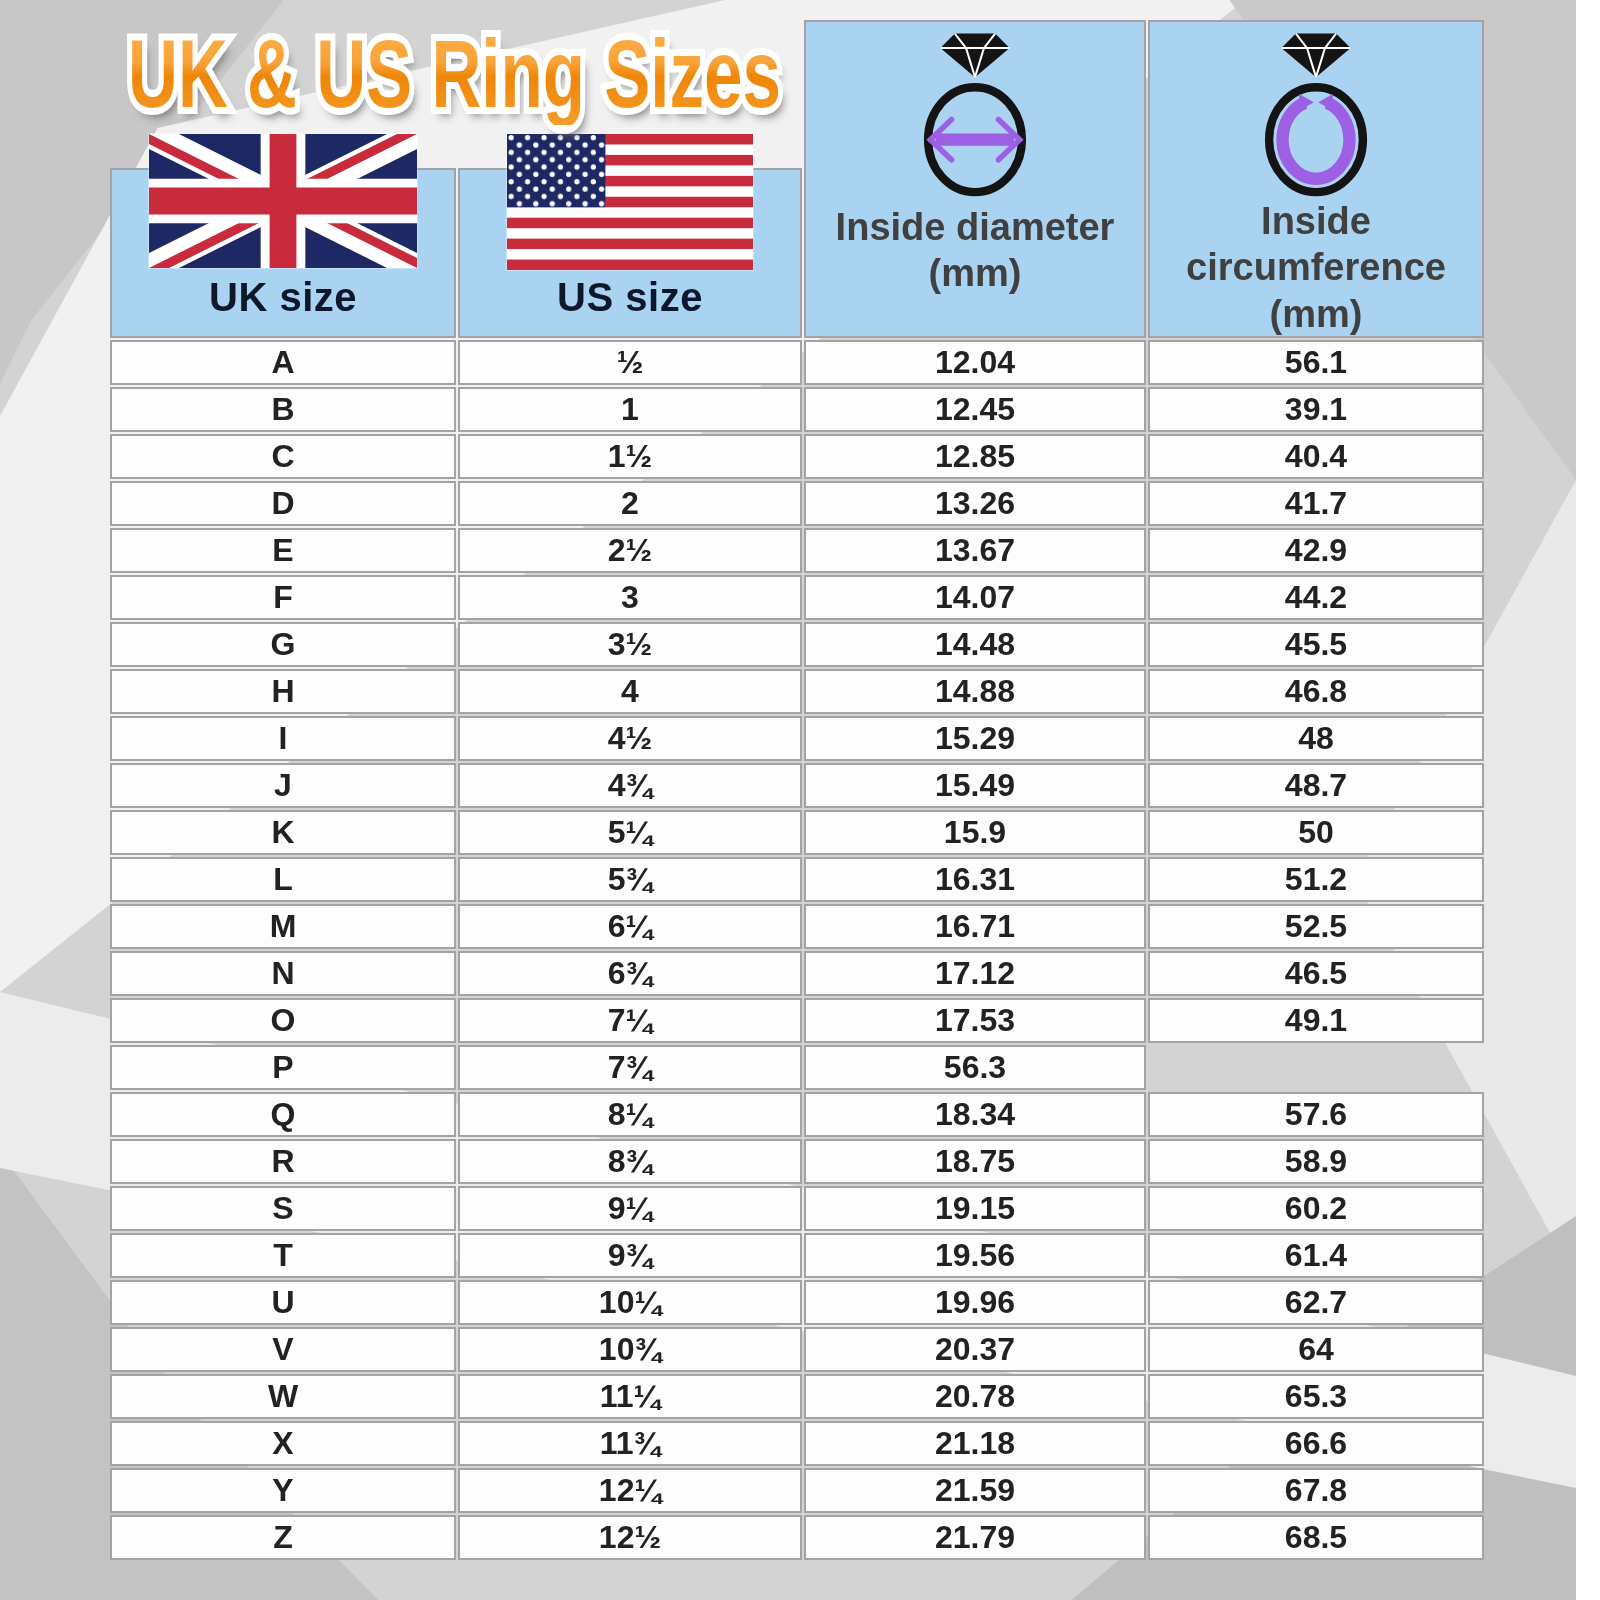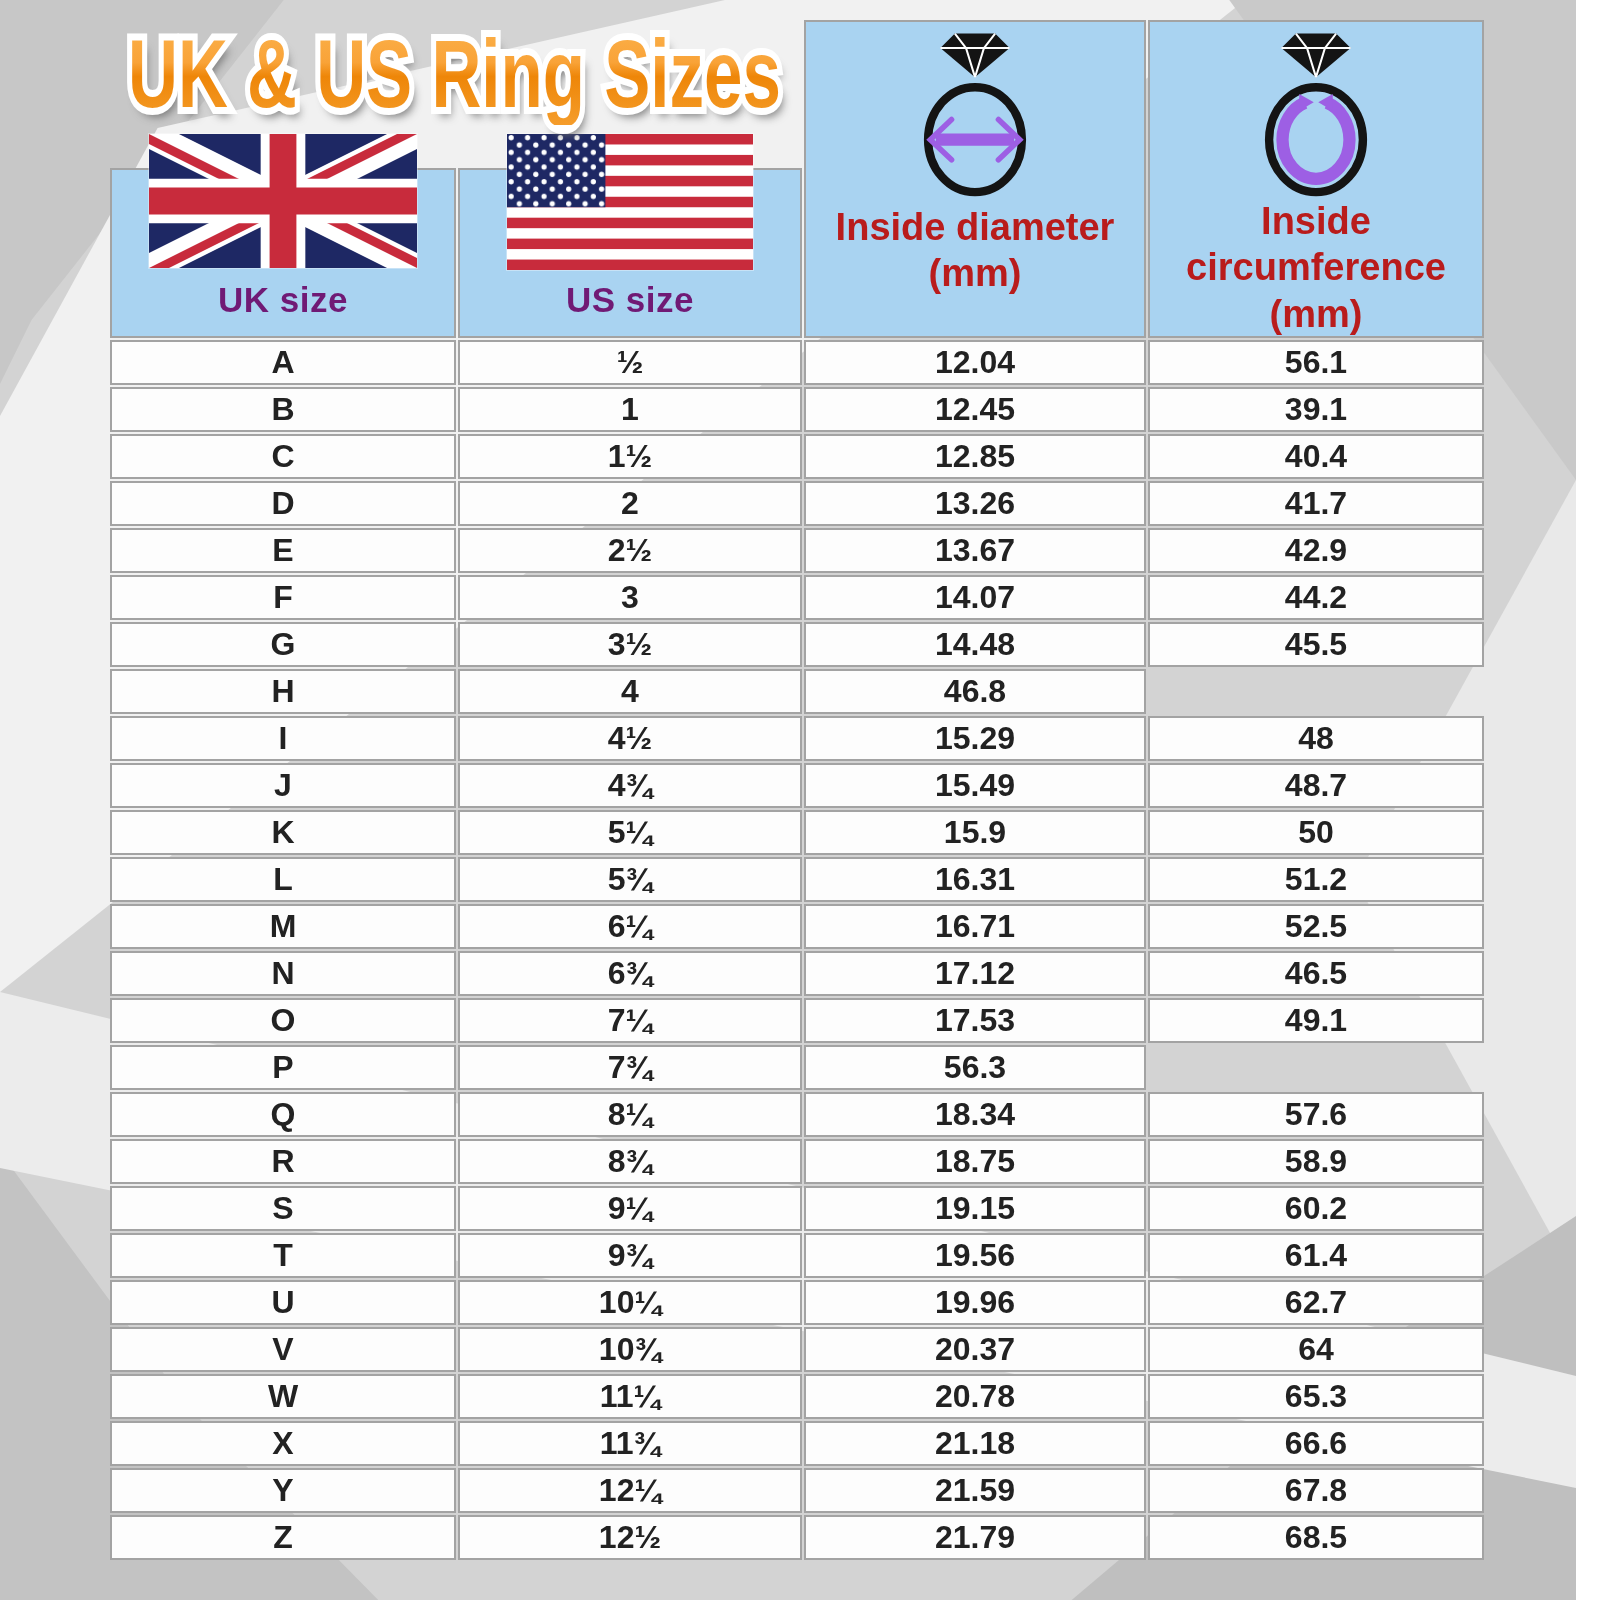--- a/index.html
+++ b/index.html
@@ -28,22 +28,22 @@
 
   .table{position:absolute;left:110px;top:20px;width:1374px;z-index:10;}
   .thead{display:grid;grid-template-columns:346px 344px 342px 336px;column-gap:2px;align-items:end;}
   .th{box-sizing:border-box;border:2px solid var(--table-border-gray,#a3a3a3);
     background:var(--header-blue,#a9d3f1);position:relative;
     display:flex;flex-direction:column;align-items:center;}
   .th.tall{height:318px;padding-top:8px;}
   .th.short{height:170px;justify-content:flex-end;padding-bottom:16px;}
   .hflag{position:absolute;top:-36px;left:50%;transform:translateX(-50%);
     box-shadow:0 0 0 1px rgba(255,255,255,.35);}
-  .hlabel{font-size:35px;font-weight:700;color:#701a75;letter-spacing:.5px;}
-  .hline{font-size:38px;font-weight:700;color:#b91c1c;line-height:1.22;text-align:center;}
+  .hlabel{font-size:40px;font-weight:700;color:#0f172a;letter-spacing:.5px;}
+  .hline{font-size:38px;font-weight:700;color:#404040;line-height:1.22;text-align:center;}
   .icon-wrap{height:168px;display:flex;align-items:flex-start;justify-content:center;}
   .mt8{margin-top:6px;}
 
   .tbody{margin-top:2px;}
   .trow{display:grid;grid-template-columns:346px 344px 342px 336px;column-gap:2px;margin-top:2px;}
   .trow:first-child{margin-top:0;}
   .td{box-sizing:border-box;height:45px;border:2px solid var(--table-border-gray,#a3a3a3);
     background:#fdfdfd;display:flex;align-items:center;justify-content:center;
     font-size:32px;font-weight:600;color:#222;}
 </style>
@@ -175,20 +175,21 @@
         </div>
         <div class="trow">
           <div class="td">G</div>
           <div class="td">3½</div>
           <div class="td">14.48</div>
           <div class="td">45.5</div>
         </div>
         <div class="trow">
           <div class="td">H</div>
           <div class="td">4</div>
+          <div class="td">14.88</div>
           <div class="td">46.8</div>
         </div>
         <div class="trow">
           <div class="td">I</div>
           <div class="td">4½</div>
           <div class="td">15.29</div>
           <div class="td">48</div>
         </div>
         <div class="trow">
           <div class="td">J</div>

